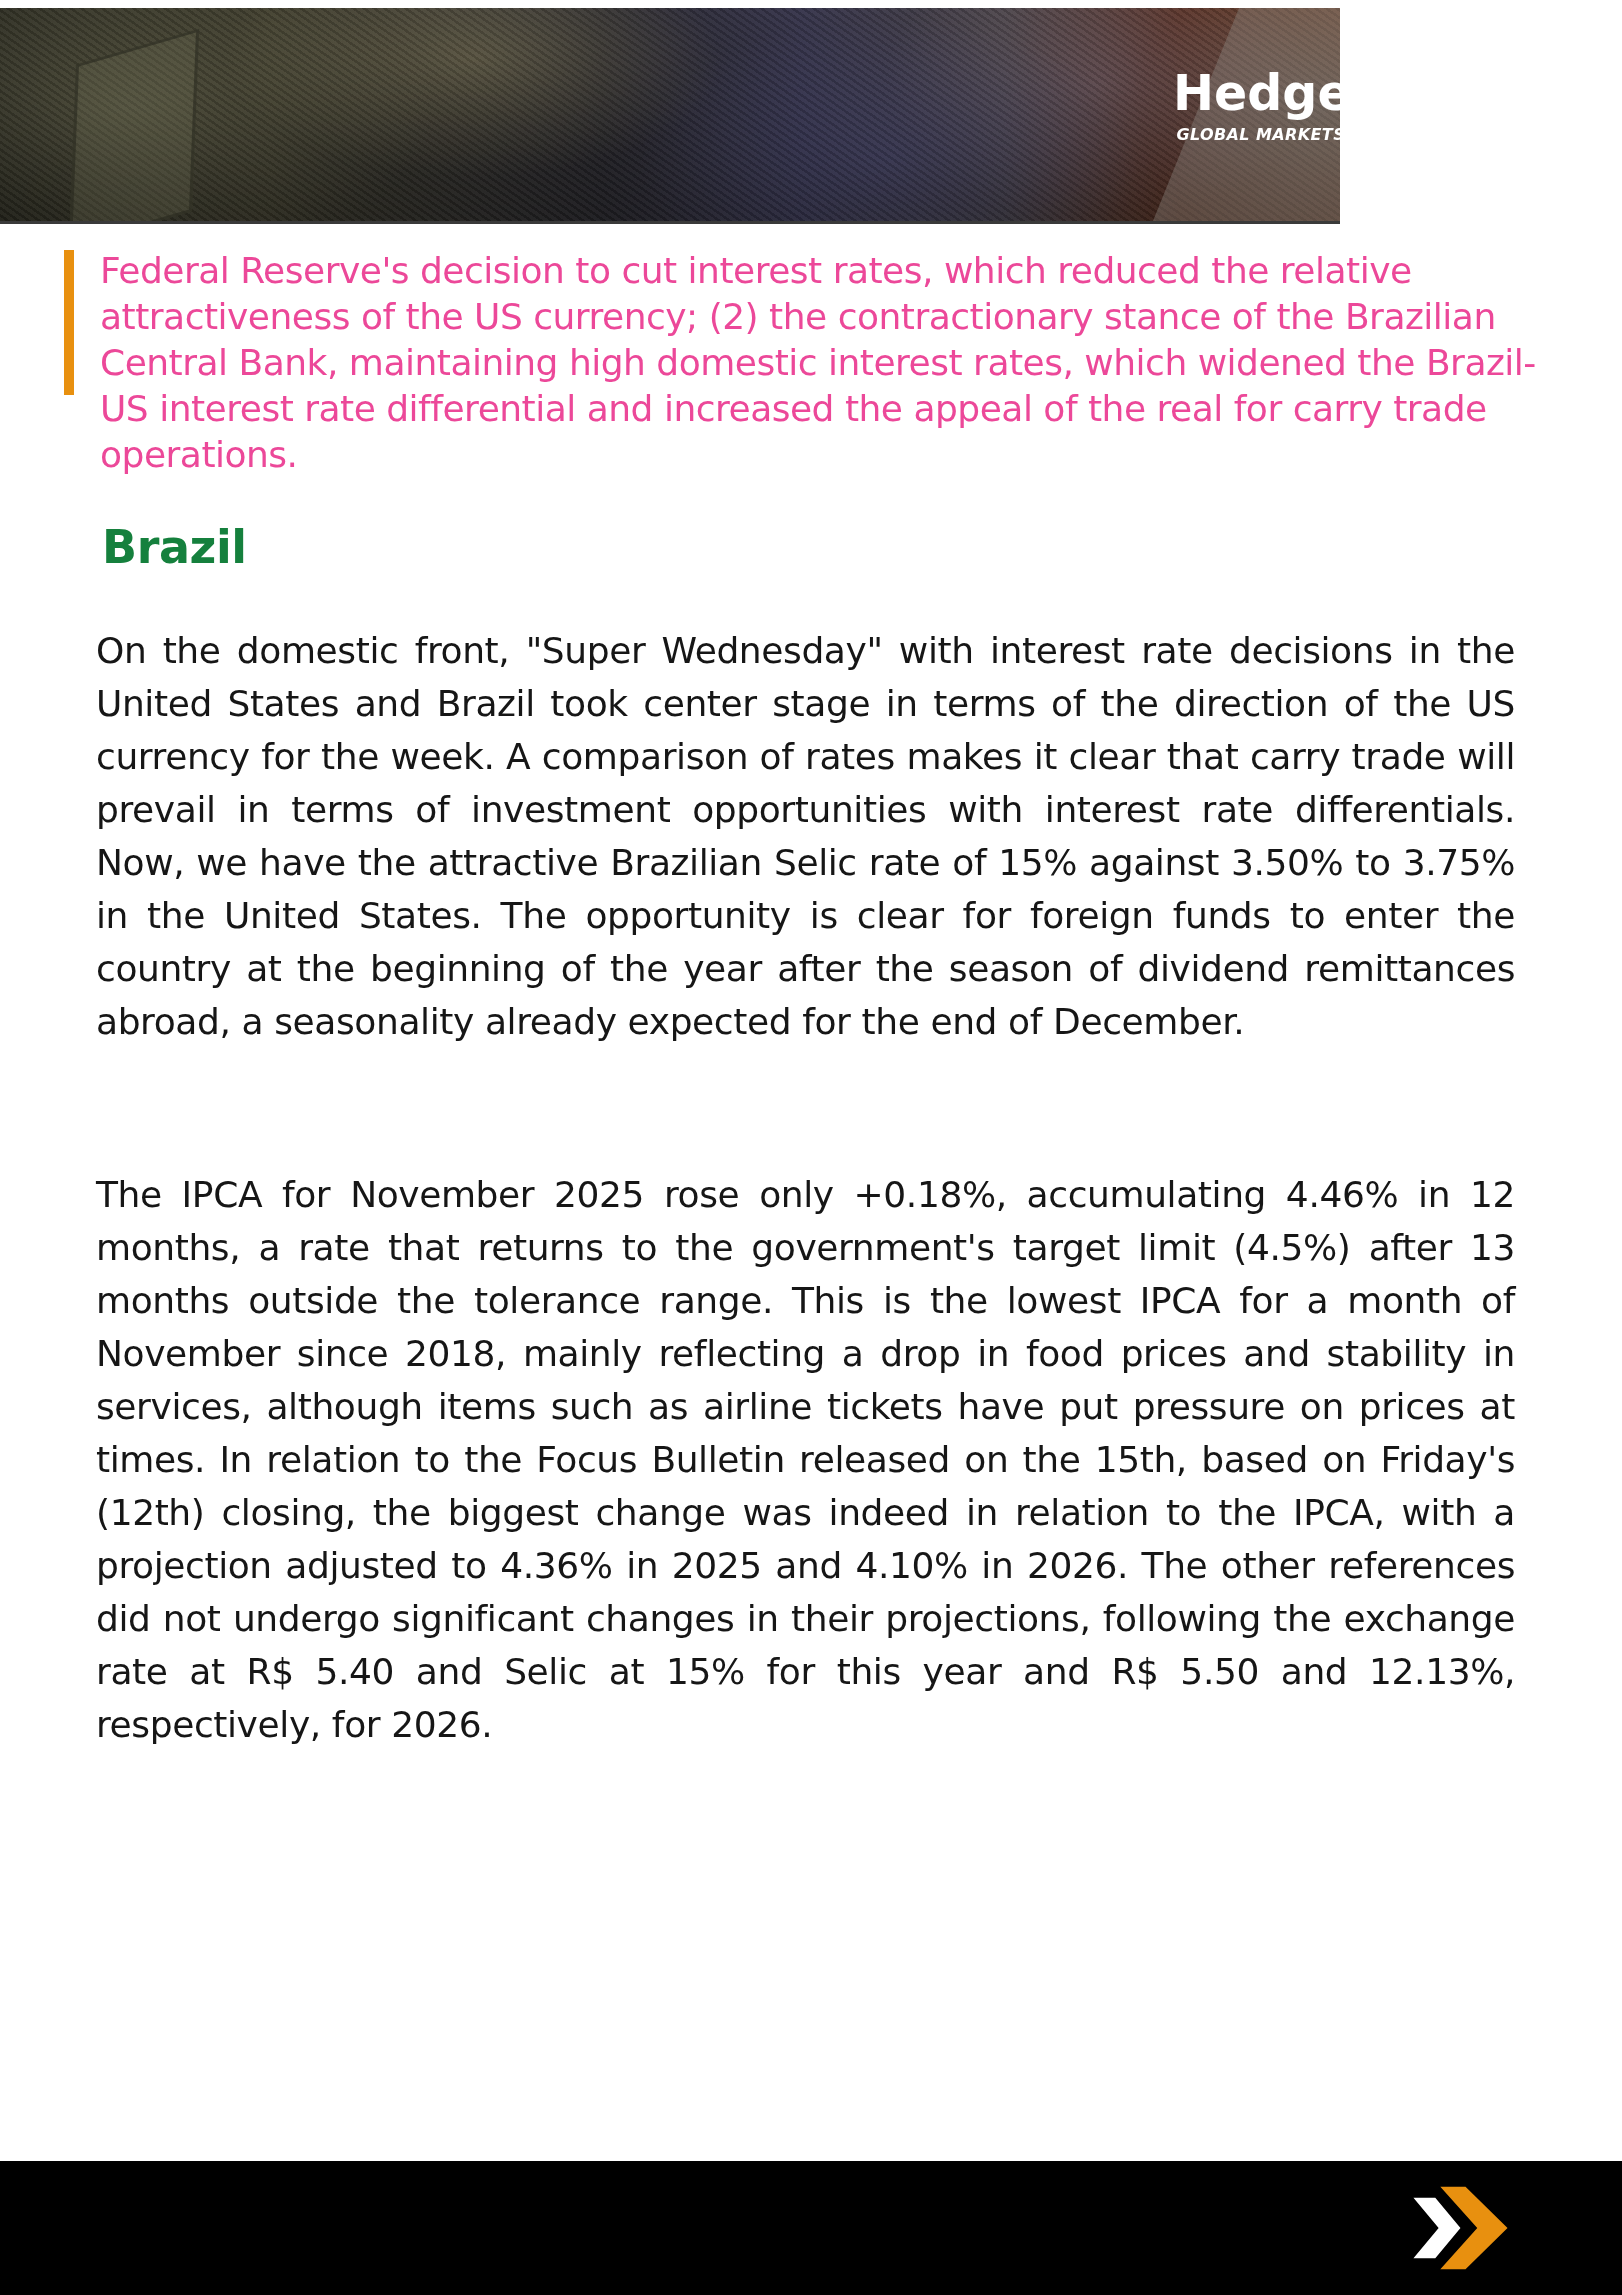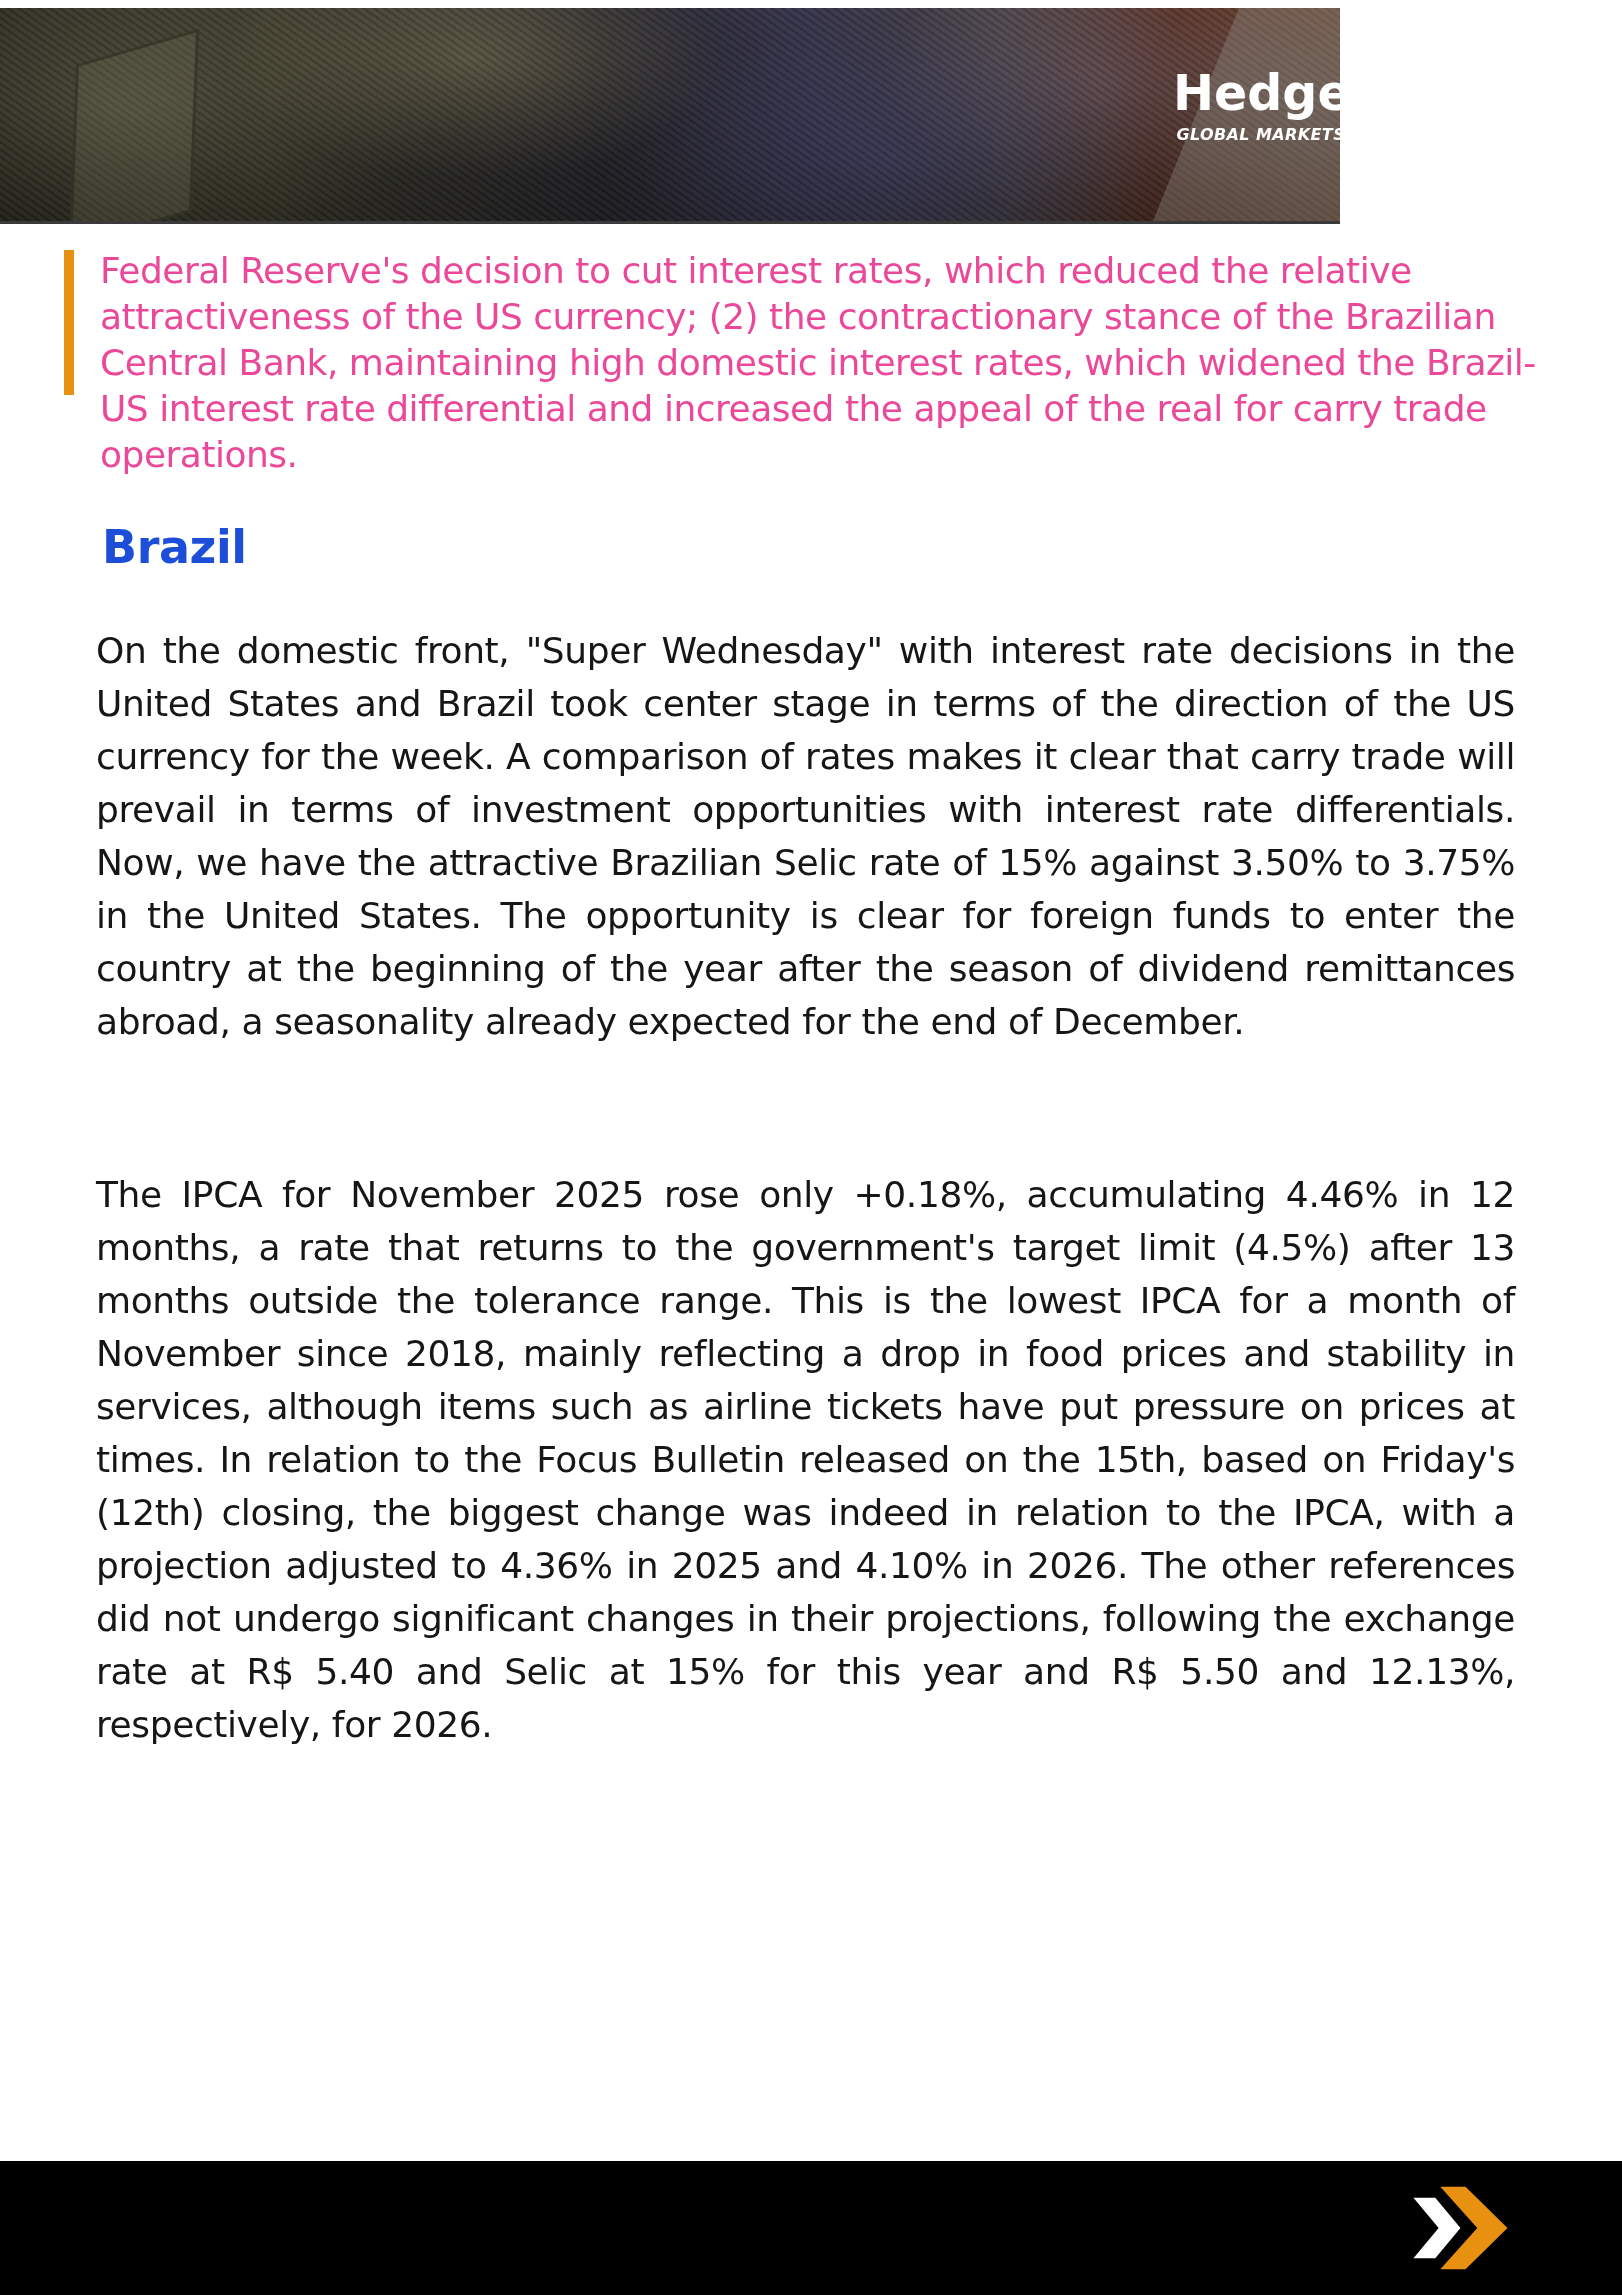--- a/index.html
+++ b/index.html
@@ -110,21 +110,21 @@
       margin: 5px;
       letter-spacing: -0.5px;
     }
     .section-heading {
       position: absolute;
       left: 102px;
       top: 520px;
       margin: 0;
       font-size: 46px;
       font-weight: bold;
-      color: #1d4ed8;
+      color: #15803d;
       letter-spacing: -0.4px;
     }
     .paragraph {
       position: absolute;
       left: 96px;
       width: 1419px;
       margin: 0;
       font-size: 36px;
       line-height: 53px;
       text-align: justify;

